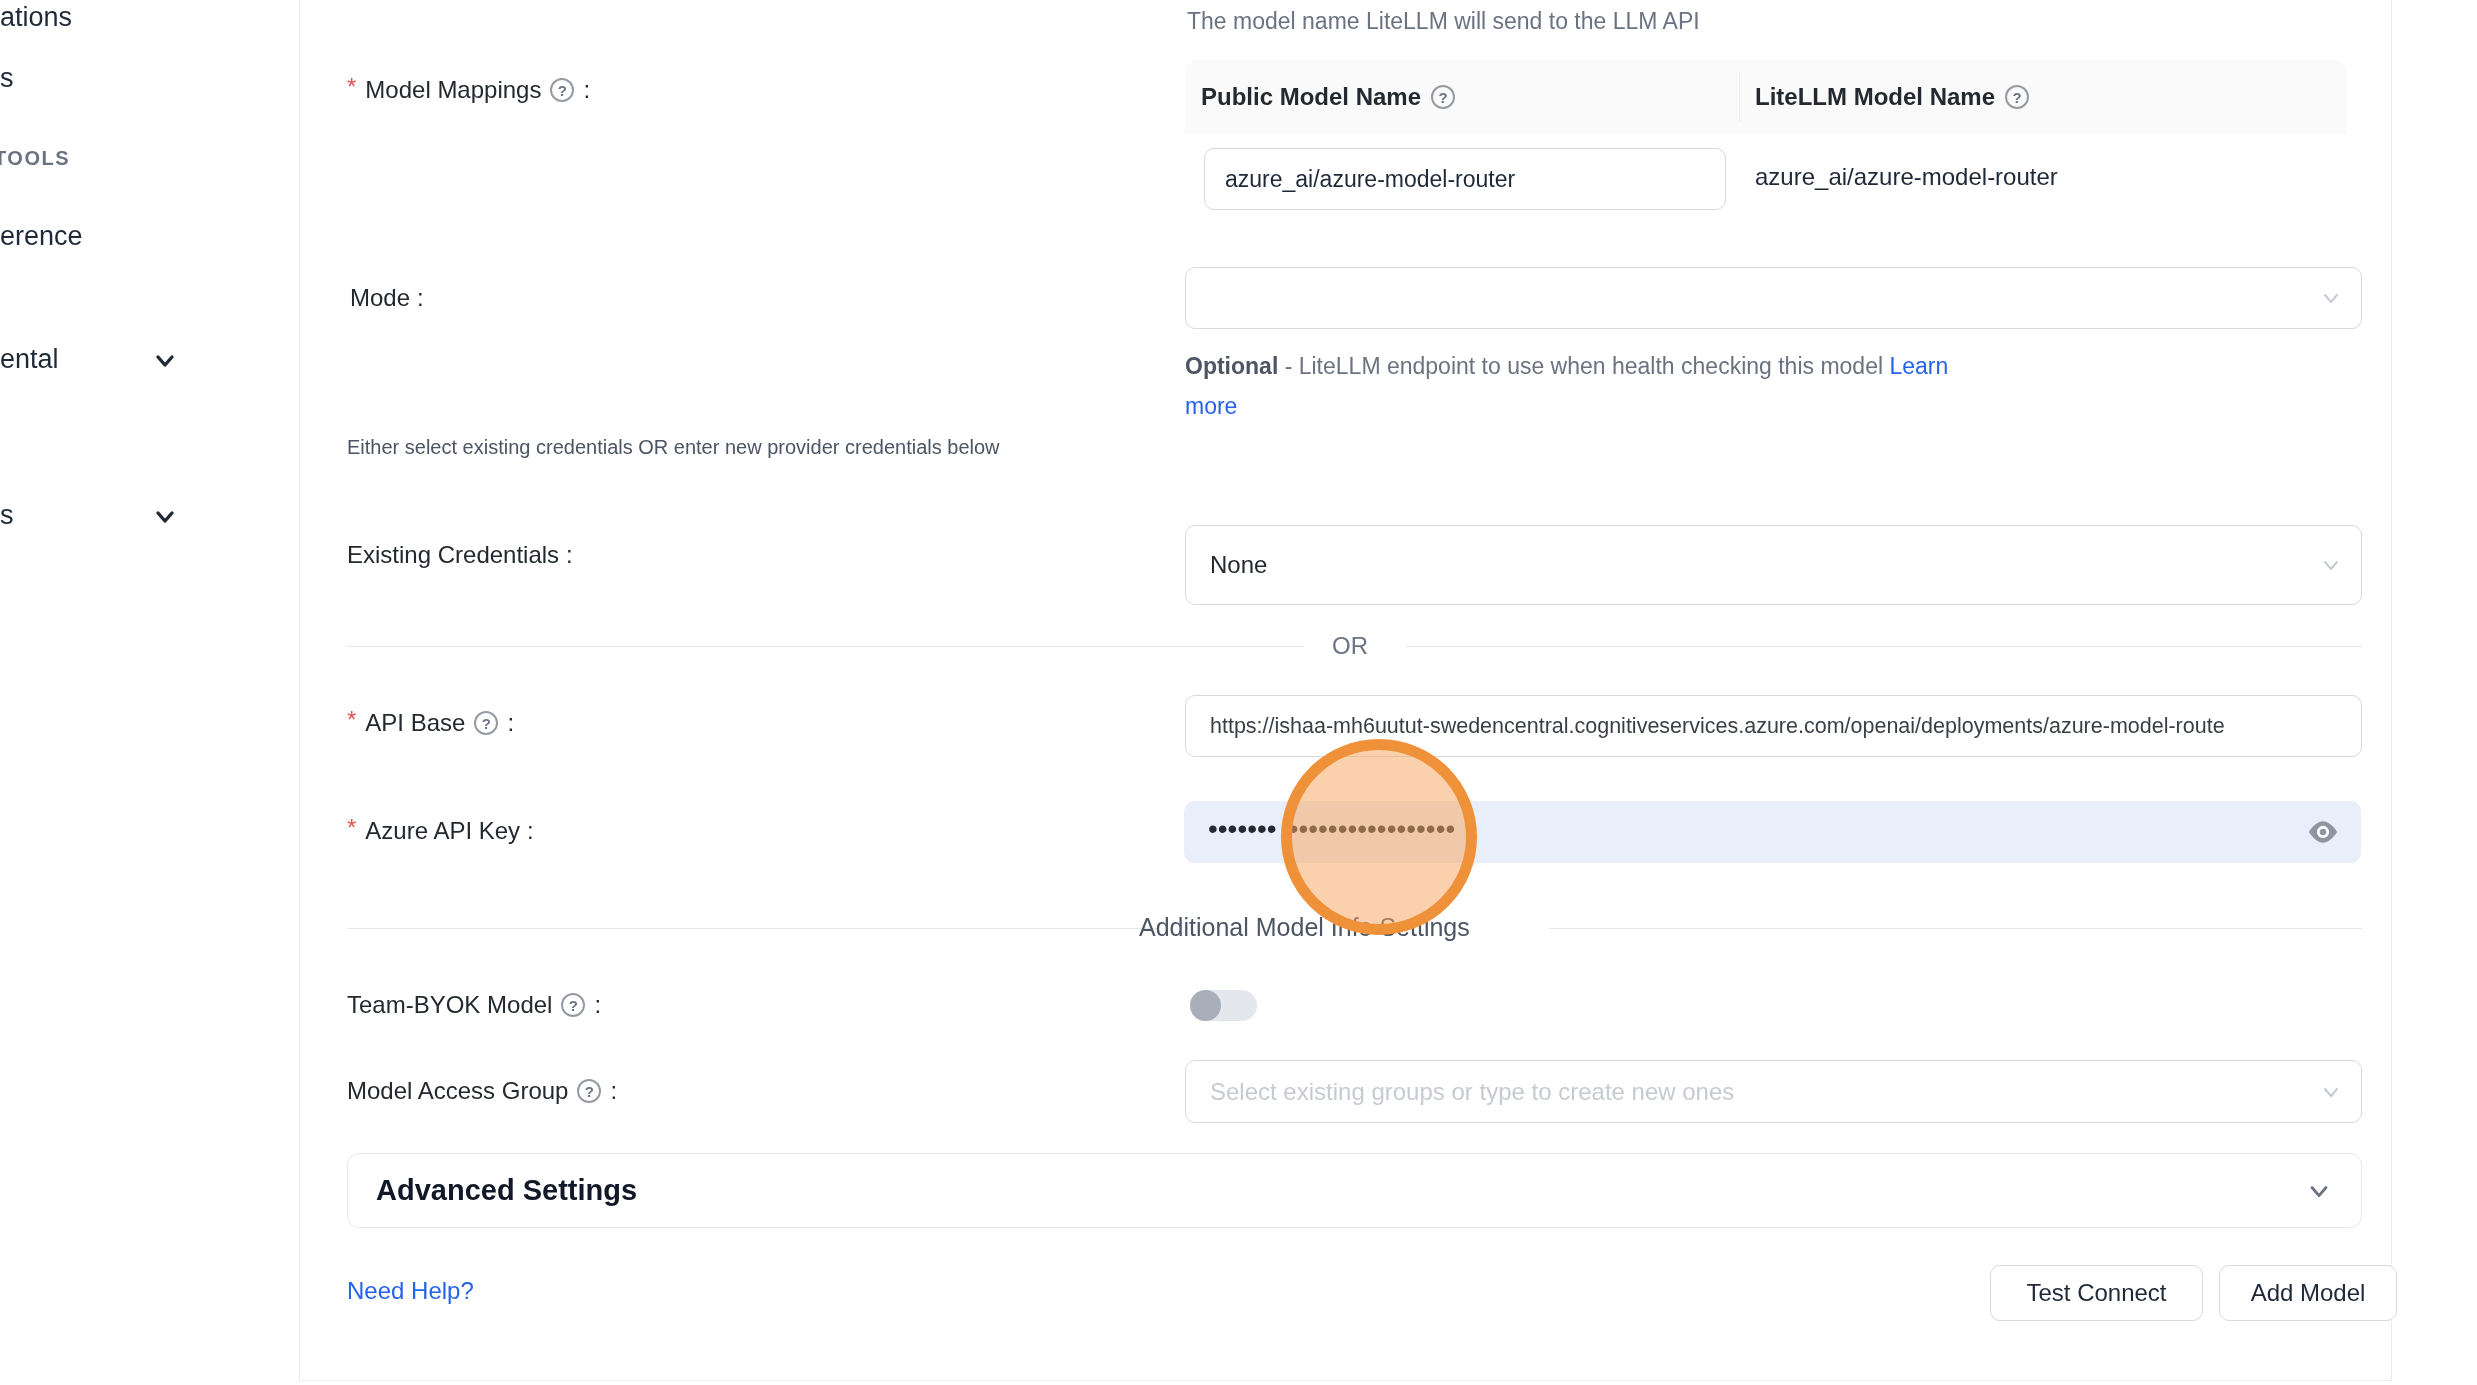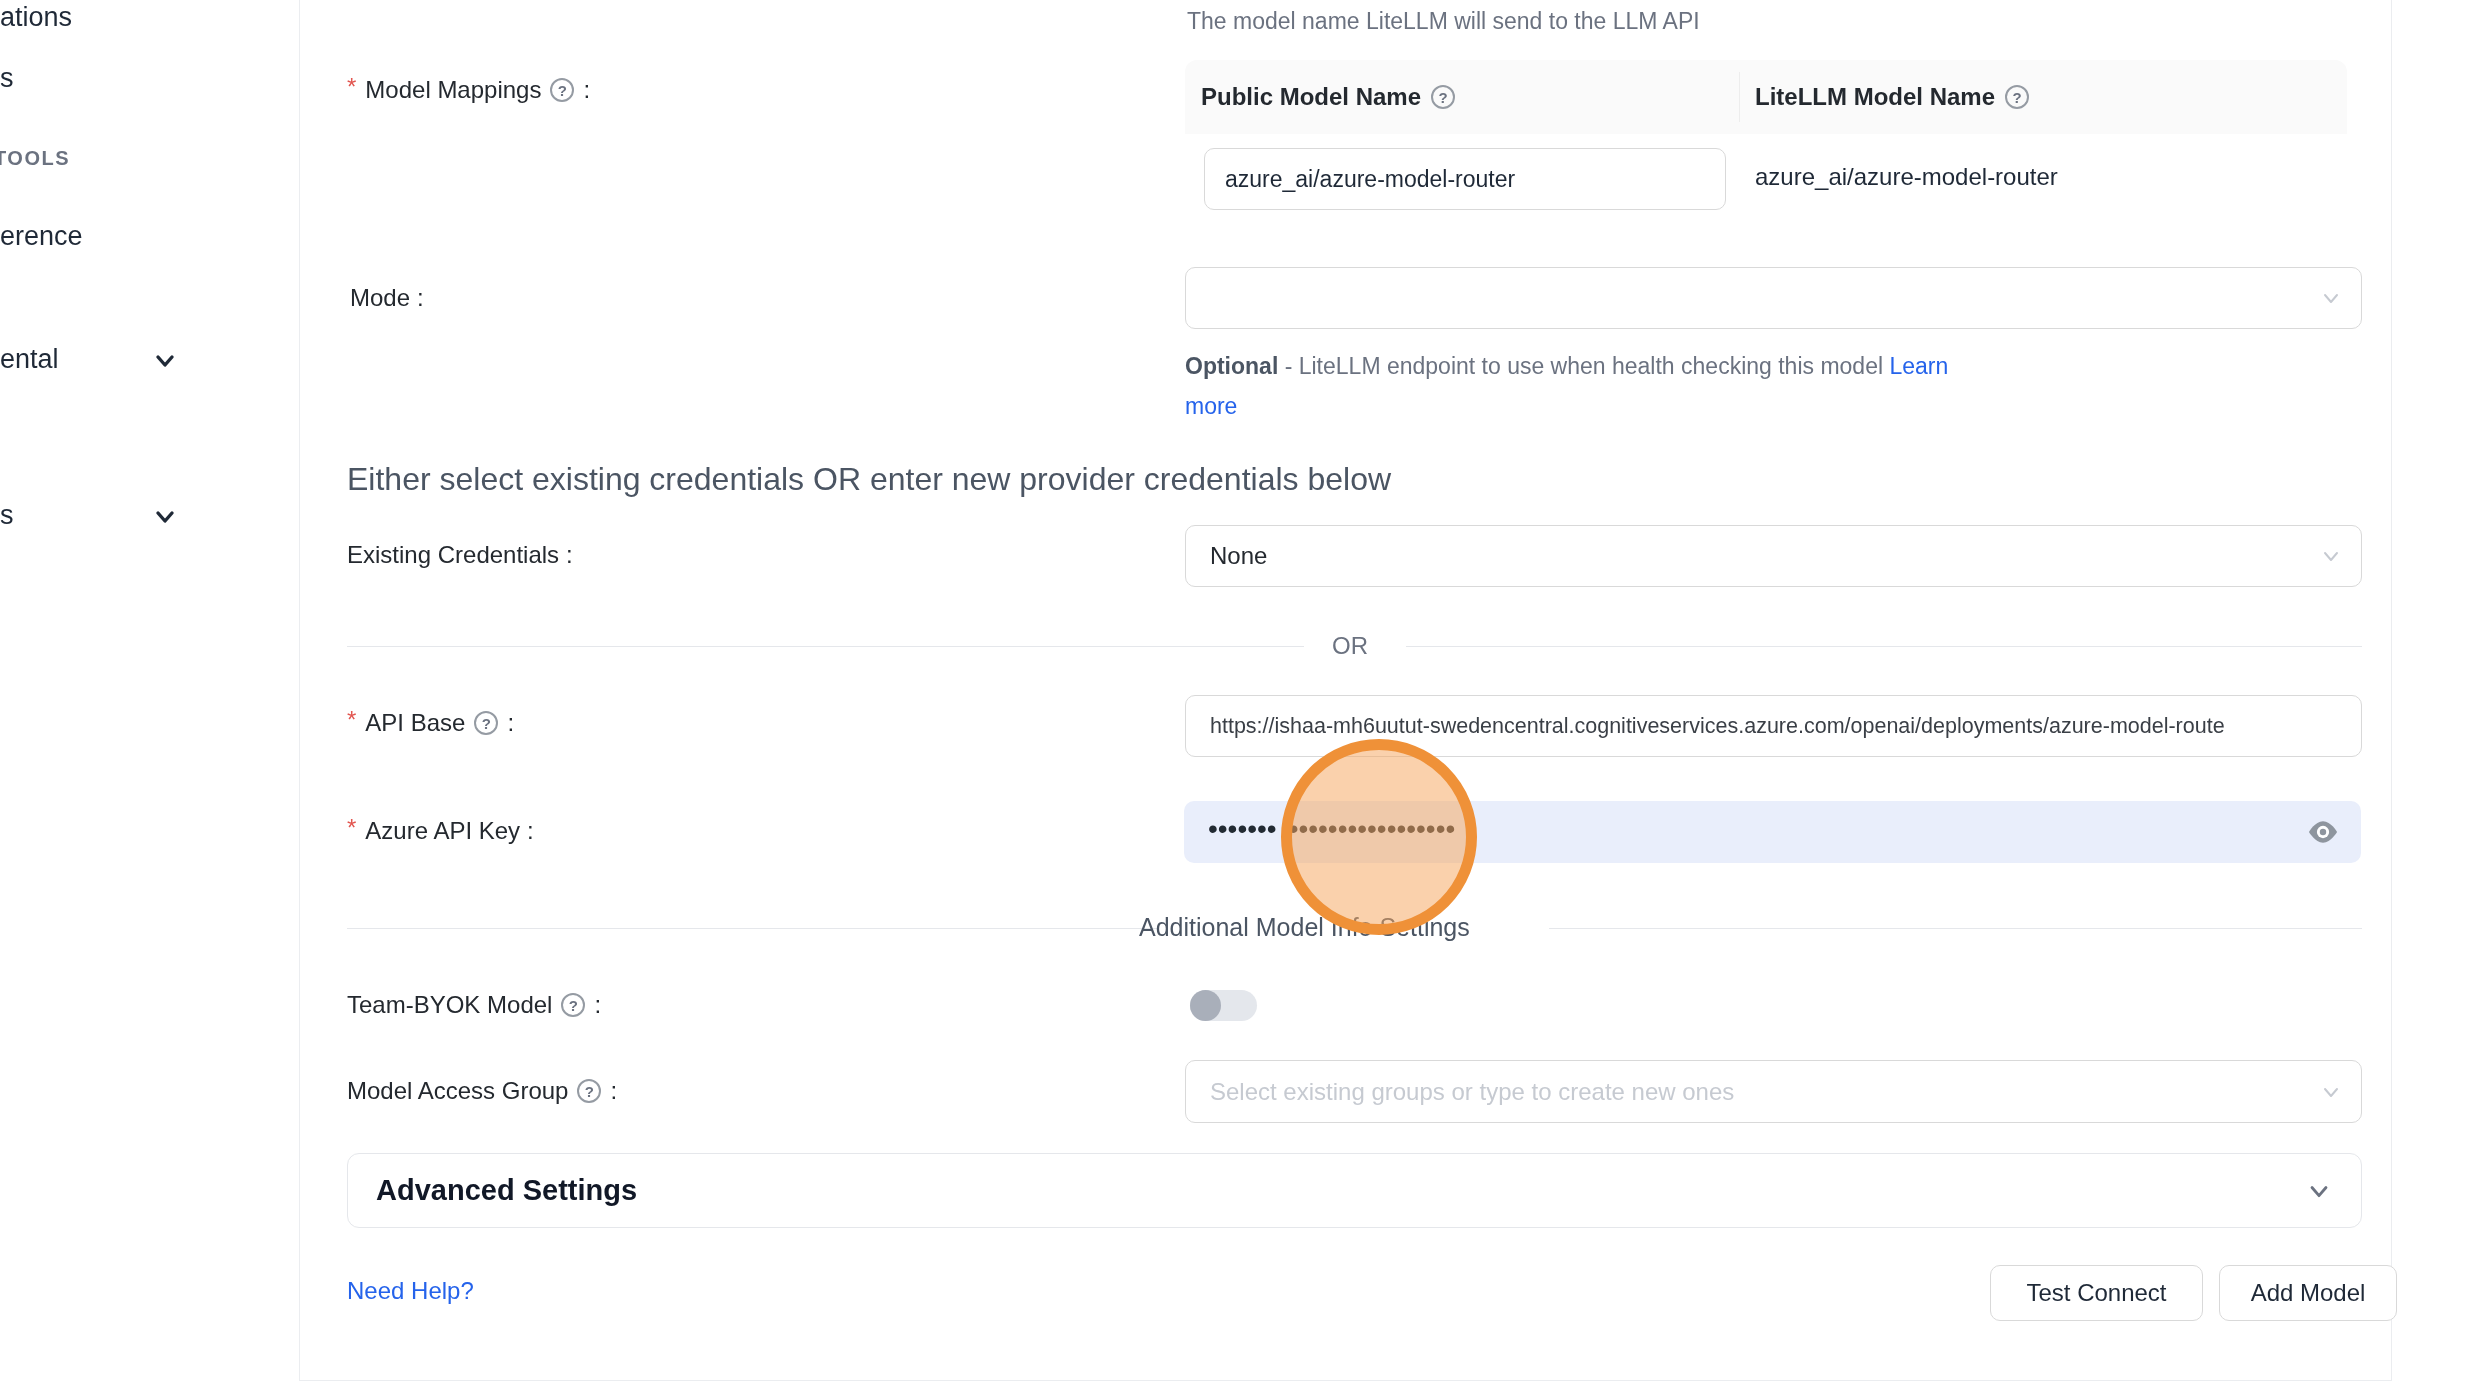--- a/index.html
+++ b/index.html
@@ -145,27 +145,27 @@
   </div>
   <div class="abs help-text" style="left:1185px; top:346px; width:830px;">
     <div>
       <b>Optional</b>
       <span>- LiteLLM endpoint to use when health checking this model</span>
       <a class="link">Learn</a>
     </div>
     <div><a class="link">more</a></div>
   </div>
 
-  <div class="abs" style="left:347px; top:461px; font-size:32px; color:#4b5563;">Either select existing credentials OR enter new provider credentials below</div>
+  <div class="abs" style="left:347px; top:436px; font-size:20px; color:#4b5563;">Either select existing credentials OR enter new provider credentials below</div>
 
   <div class="abs field-label" style="left:347px; top:541px;">
     <span>Existing Credentials</span>
     <span class="colon">:</span>
   </div>
-  <div class="select-box" style="left:1185px; top:525px; width:1177px; height:62px;">
+  <div class="select-box" style="left:1185px; top:525px; width:1177px; height:80px;">
     <span class="val">None</span>
     <svg class="sel-chevron" width="24" height="24" viewBox="0 0 24 24">
       <polyline points="6,9 12,16 18,9" fill="none" stroke="#c6cad1" stroke-width="2" stroke-linecap="round" stroke-linejoin="round"></polyline>
     </svg>
   </div>
 
   <div class="divider-line" style="left:347px; top:646px; width:957px;"></div>
   <div class="divider-text" style="left:1332px; top:632px;">OR</div>
   <div class="divider-line" style="left:1406px; top:646px; width:956px;"></div>
 

